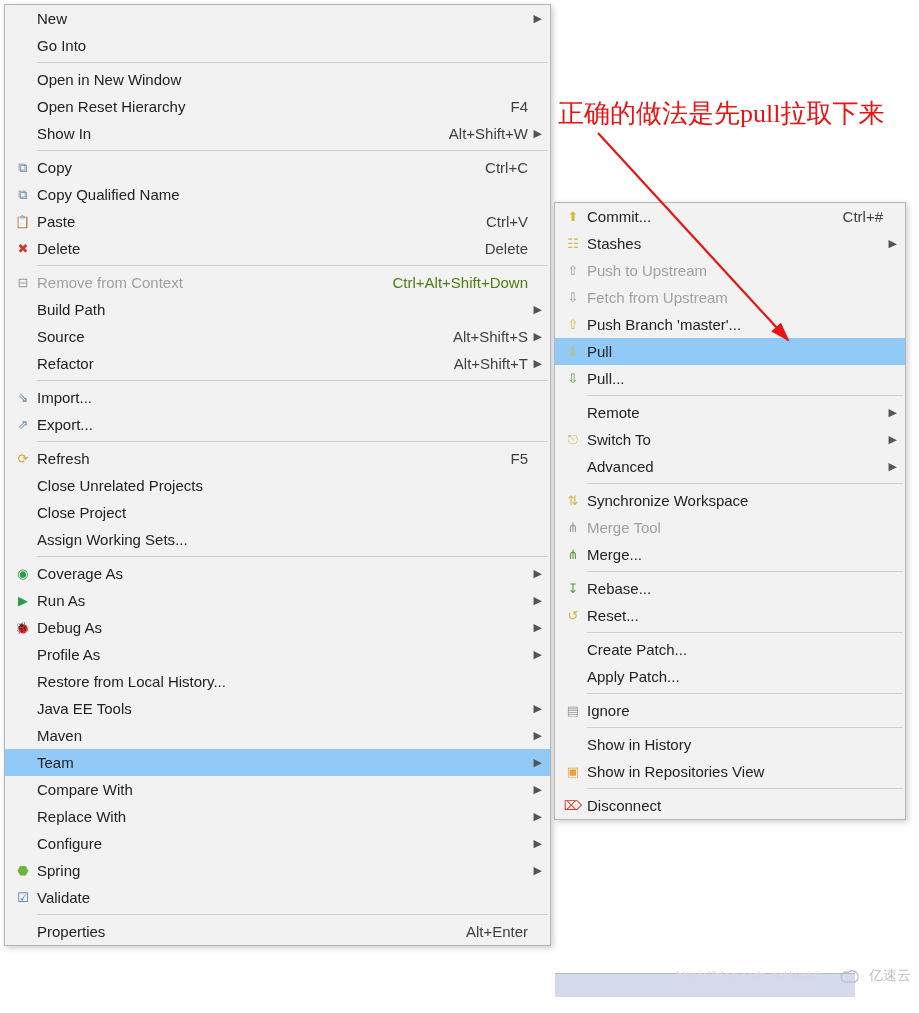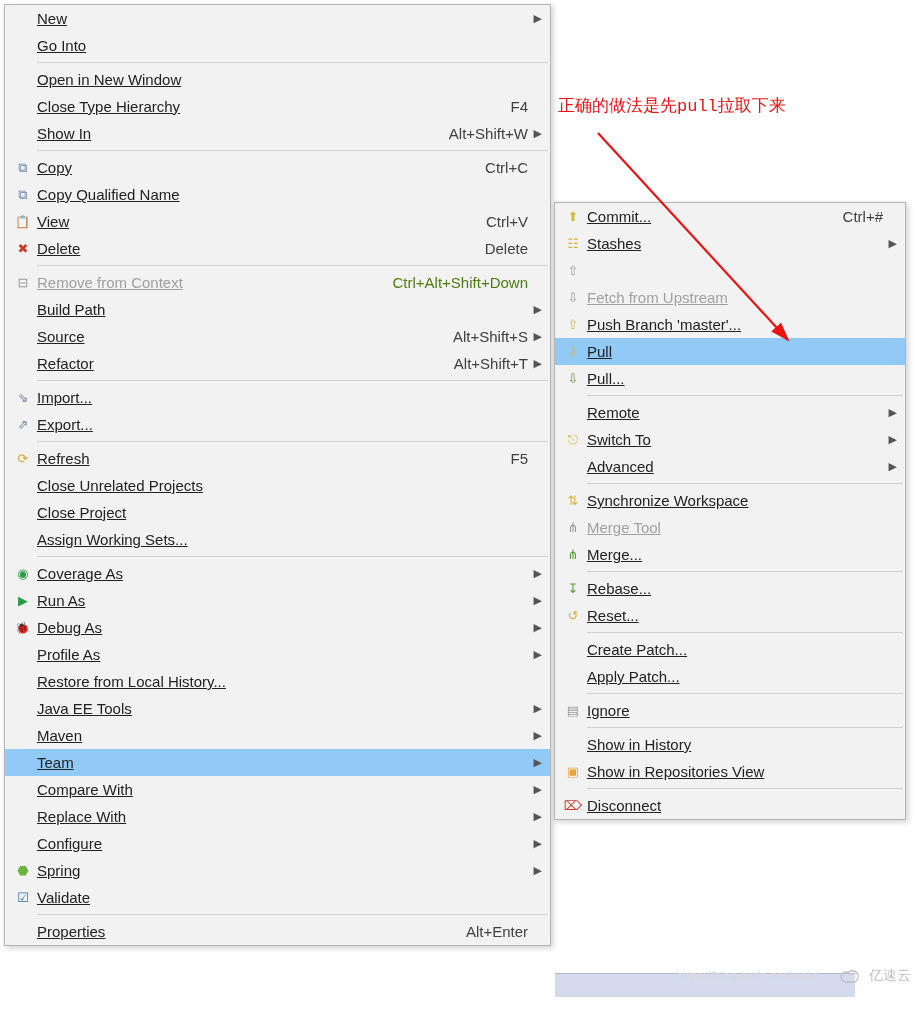--- a/index.html
+++ b/index.html
@@ -30,42 +30,42 @@
   }
   .menu-item.selected { background: #91c9f7; }
   .menu-item.disabled { color: #a0a0a0; }
   .icon-slot {
     width: 28px;
     display: flex;
     align-items: center;
     justify-content: center;
     flex-shrink: 0;
   }
-  .label { flex: 1; text-decoration: underline; }
+  .label { flex: 1; }
   .shortcut { color: #404040; margin-left: 12px; }
   .menu-item.disabled .shortcut { color: #4d7c0f; }
   .submenu-arrow {
     width: 14px;
     display: flex;
     justify-content: flex-end;
     color: #555;
     font-size: 11px;
   }
   .sep {
     height: 1px;
     background: #d0d0d0;
     margin: 3px 2px 3px 32px;
   }
   .annotation {
     position: absolute;
     left: 558px;
     top: 95px;
     color: #e81414;
-    font-size: 17px;
-    font-family: Liberation Mono, monospace;
+    font-size: 26px;
+    font-family: Liberation Serif, serif;
     line-height: 1.45;
     width: 340px;
   }
   .arrow-svg {
     position: absolute;
     left: 560px;
     top: 125px;
     pointer-events: none;
   }
   .watermark {
@@ -126,21 +126,21 @@
       <span class="submenu-arrow"></span>
     </div>
     <div class="sep"></div>
     <div class="menu-item">
       <span class="icon-slot"></span>
       <span class="label">Open in New Window</span>
       <span class="submenu-arrow"></span>
     </div>
     <div class="menu-item">
       <span class="icon-slot"></span>
-      <span class="label">Close Type Hierarchy</span>
+      <span class="label">Open Reset Hierarchy</span>
       <span class="shortcut">F4</span>
       <span class="submenu-arrow"></span>
     </div>
     <div class="menu-item">
       <span class="icon-slot"></span>
       <span class="label">Show In</span>
       <span class="shortcut">Alt+Shift+W</span>
       <span class="submenu-arrow">▶</span>
     </div>
     <div class="sep"></div>
@@ -156,21 +156,21 @@
       <span class="icon-slot">
         <span class="ic c-copy">⧉</span>
       </span>
       <span class="label">Copy Qualified Name</span>
       <span class="submenu-arrow"></span>
     </div>
     <div class="menu-item">
       <span class="icon-slot">
         <span class="ic" style="font-size: 12px;">📋</span>
       </span>
-      <span class="label">View</span>
+      <span class="label">Paste</span>
       <span class="shortcut">Ctrl+V</span>
       <span class="submenu-arrow"></span>
     </div>
     <div class="menu-item">
       <span class="icon-slot">
         <span class="ic c-del">✖</span>
       </span>
       <span class="label">Delete</span>
       <span class="shortcut">Delete</span>
       <span class="submenu-arrow"></span>
@@ -338,20 +338,21 @@
       <span class="icon-slot">
         <span class="ic c-ylw">☷</span>
       </span>
       <span class="label">Stashes</span>
       <span class="submenu-arrow">▶</span>
     </div>
     <div class="menu-item disabled">
       <span class="icon-slot">
         <span class="ic c-gry">⇧</span>
       </span>
+      <span class="label">Push to Upstream</span>
       <span class="submenu-arrow"></span>
     </div>
     <div class="menu-item disabled">
       <span class="icon-slot">
         <span class="ic c-gry">⇩</span>
       </span>
       <span class="label">Fetch from Upstream</span>
       <span class="submenu-arrow"></span>
     </div>
     <div class="menu-item">

